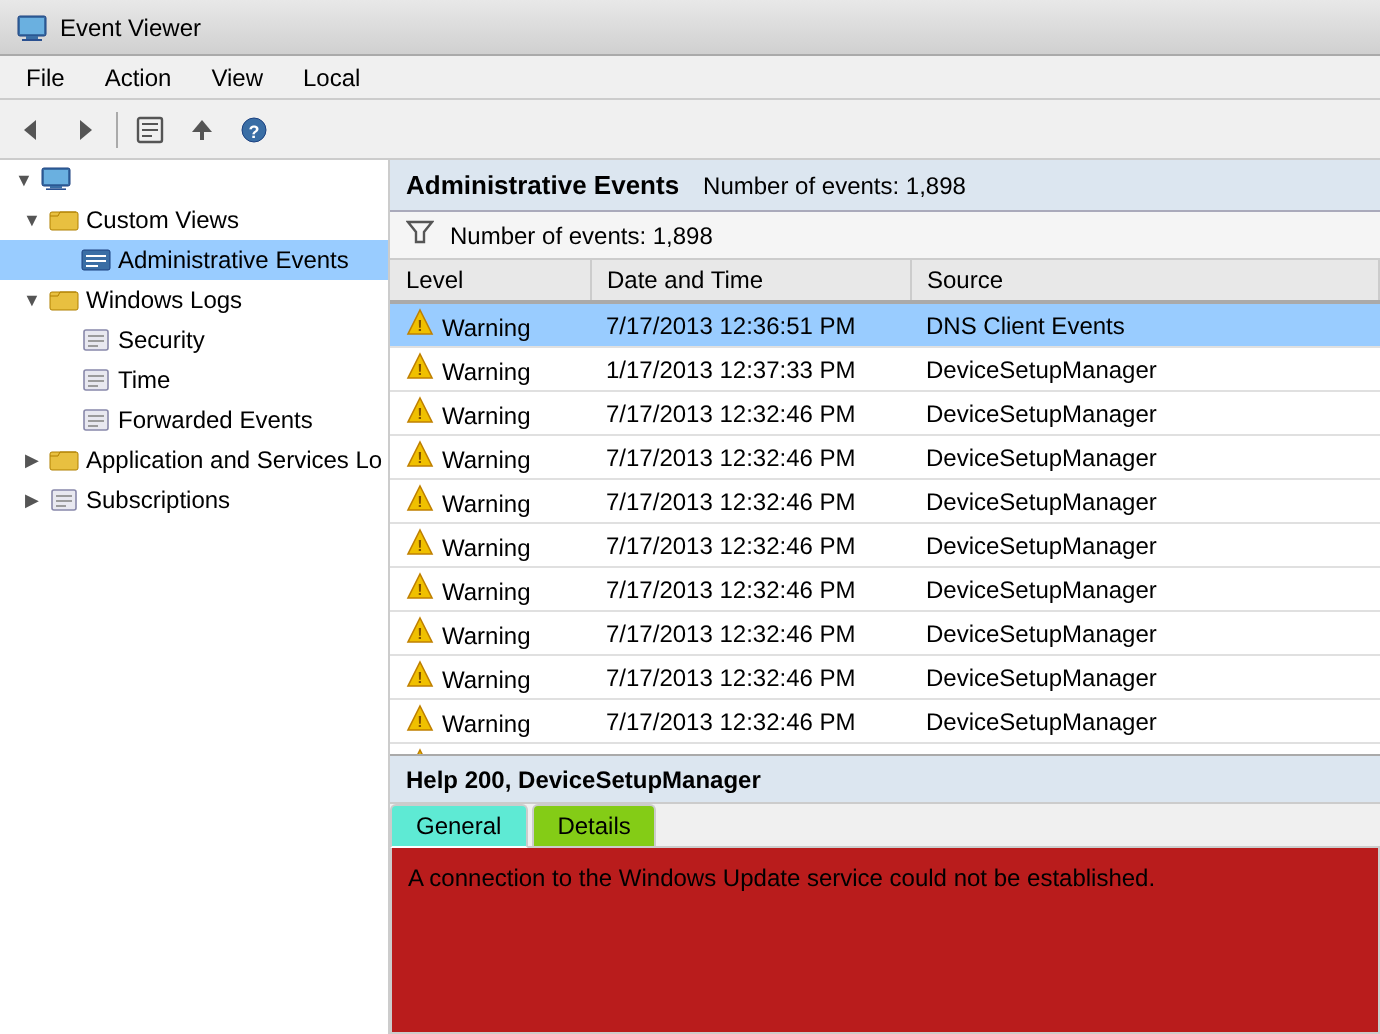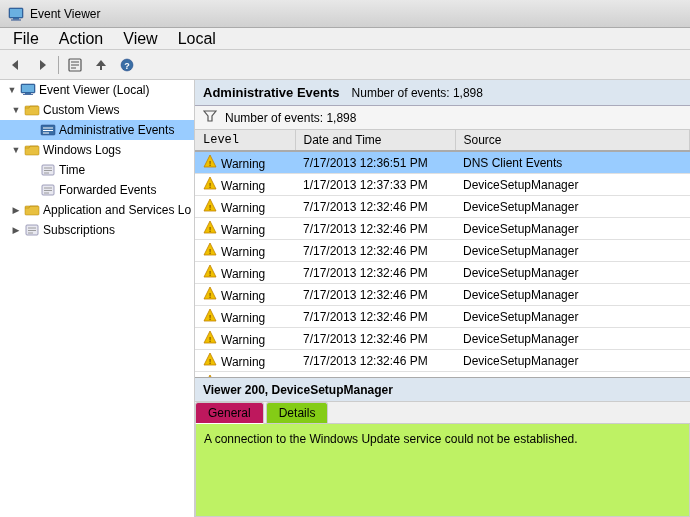--- a/index.html
+++ b/index.html
@@ -44,21 +44,21 @@
       display: flex;
       gap: 2px;
       height: 22px;
       align-items: center;
     }
     .menu-item {
       padding: 2px 8px;
       cursor: pointer;
       border: 1px solid transparent;
       border-radius: 2px;
-      font-size: 16px;
+      font-size: 12px;
     }
 
     
     .toolbar {
       background: #f0f0f0;
       border-bottom: 1px solid #ccc;
       padding: 3px 4px;
       display: flex;
       align-items: center;
       gap: 2px;
@@ -195,21 +195,20 @@
       padding: 3px 8px;
       text-align: left;
       font-size: 12px;
       font-weight: normal;
       position: sticky;
       top: 0;
       white-space: nowrap;
     }
     .events-table th:first-child {
       width: 100px;
-      font-family: Liberation Mono, monospace;
     }
     .events-table th:nth-child(2) {
       width: 160px;
     }
     .events-table td {
       border-bottom: 1px solid #e0e0e0;
       padding: 2px 8px;
       font-size: 12px;
       white-space: nowrap;
     }
@@ -248,29 +247,29 @@
       padding: 3px 12px;
       border: 1px solid #ccc;
       border-bottom: none;
       background: #84cc16;
       cursor: pointer;
       font-size: 12px;
       margin-right: 2px;
       border-radius: 3px 3px 0 0;
     }
     .tab.active {
-      background: #be185d;
+      background: #5eead4;
       border-bottom: 1px solid white;
       margin-bottom: -1px;
       z-index: 1;
     }
     .tab-content {
       flex: 1;
       padding: 8px;
-      background: #bef264;
+      background: #b91c1c;
       font-size: 12px;
       overflow-y: auto;
       border: 1px solid #ccc;
       border-top: none;
     }
 
     
     ::-webkit-scrollbar { width: 12px; height: 12px; }
     ::-webkit-scrollbar-track { background: #f0f0f0; }
     ::-webkit-scrollbar-thumb { background: #bbb; border: 2px solid #f0f0f0; border-radius: 2px; }
@@ -338,21 +337,20 @@
     <div class="tree-item">
       <span class="tree-expander">▼</span>
       <span class="tree-icon">
         <svg width="16" height="16" viewBox="0 0 16 16">
           <rect x="1" y="2" width="14" height="9" rx="1" fill="#3a6ea5" stroke="#1a4080" stroke-width="0.5"></rect>
           <rect x="2" y="3" width="12" height="7" fill="#6ab0e0"></rect>
           <rect x="5" y="11" width="6" height="1.2" fill="#3a6ea5"></rect>
           <rect x="3" y="12.2" width="10" height="0.8" fill="#2a5090"></rect>
         </svg>
       </span>
-      <span class="tree-label">Event Viewer (Local)</span>
     </div>
 
     <div class="tree-item indent1">
       <span class="tree-expander">▼</span>
       <span class="tree-icon">
         <svg width="16" height="16" viewBox="0 0 16 16">
           <rect x="1" y="4" width="14" height="9" rx="1" fill="#e8c040" stroke="#b08000" stroke-width="0.5"></rect>
           <path d="M1,6 L5,6 L6,4 L14,4" stroke="#b08000" stroke-width="0.5" fill="none"></path>
         </svg>
       </span>
@@ -377,20 +375,32 @@
       <span class="tree-icon">
         <svg width="16" height="16" viewBox="0 0 16 16">
           <rect x="1" y="4" width="14" height="9" rx="1" fill="#e8c040" stroke="#b08000" stroke-width="0.5"></rect>
           <path d="M1,6 L5,6 L6,4 L14,4" stroke="#b08000" stroke-width="0.5" fill="none"></path>
         </svg>
       </span>
       <span class="tree-label">Windows Logs</span>
     </div>
 
 
+    <div class="tree-item indent2">
+      <span class="tree-expander">&nbsp;</span>
+      <span class="tree-icon">
+        <svg width="16" height="16" viewBox="0 0 16 16">
+          <rect x="2" y="3" width="12" height="10" rx="1" fill="#e8e8f0" stroke="#8888aa" stroke-width="0.8"></rect>
+          <line x1="4" y1="6" x2="12" y2="6" stroke="#888" stroke-width="0.8"></line>
+          <line x1="4" y1="8.5" x2="12" y2="8.5" stroke="#888" stroke-width="0.8"></line>
+          <line x1="4" y1="11" x2="9" y2="11" stroke="#888" stroke-width="0.8"></line>
+        </svg>
+      </span>
+      <span class="tree-label">Security</span>
+    </div>
 
     <div class="tree-item indent2">
       <span class="tree-expander">&nbsp;</span>
       <span class="tree-icon">
         <svg width="16" height="16" viewBox="0 0 16 16">
           <rect x="2" y="3" width="12" height="10" rx="1" fill="#e8e8f0" stroke="#8888aa" stroke-width="0.8"></rect>
           <line x1="4" y1="6" x2="12" y2="6" stroke="#888" stroke-width="0.8"></line>
           <line x1="4" y1="8.5" x2="12" y2="8.5" stroke="#888" stroke-width="0.8"></line>
           <line x1="4" y1="11" x2="9" y2="11" stroke="#888" stroke-width="0.8"></line>
         </svg>
@@ -573,21 +583,21 @@
       </svg>
     </span>Warning</td>
               <td>7/17/2013 12:33:15 PM</td>
               <td>DeviceSetupManager</td>
             </tr>
           </tbody>
       </table>
     </div>
 
     <div class="bottom-pane">
-      <div class="bottom-pane-header">Viewer 200, DeviceSetupManager</div>
+      <div class="bottom-pane-header">Help 200, DeviceSetupManager</div>
       <div class="tabs-bar">
         <div class="tab active">General</div>
         <div class="tab">Details</div>
       </div>
       <div class="tab-content">A connection to the Windows Update service could not be established.</div>
     </div>
 
   </div>
 </div>
 

